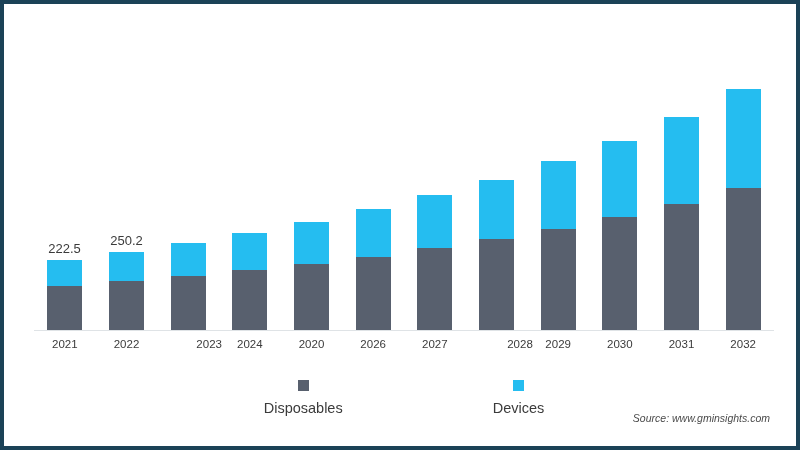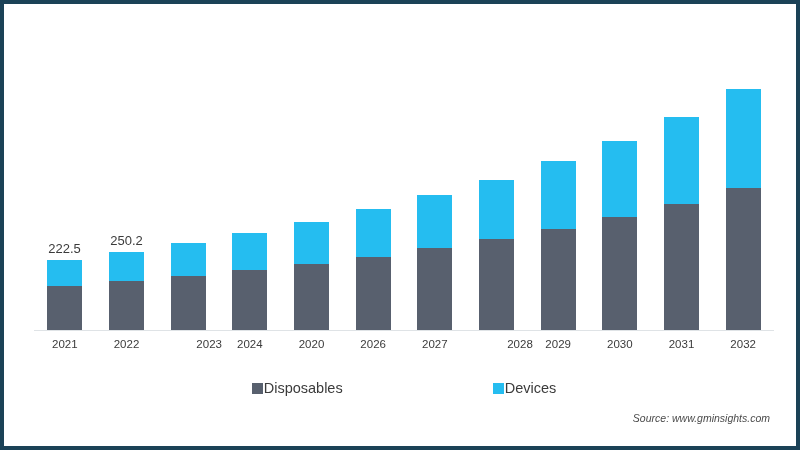--- a/index.html
+++ b/index.html
@@ -110,21 +110,22 @@
     left: 0;
     width: 792px;
     display: flex;
     justify-content: center;
     align-items: center;
     gap: 150px;
   }
   .legend-item {
     display: flex;
     align-items: center;
-    gap: 1px;
+    gap: 9px;
+    flex-direction: column;
   }
   .legend-swatch {
     width: 11px;
     height: 11px;
     display: block;
   }
   .legend-text {
     font-size: 14.5px;
     color: #3b3b3b;
     white-space: nowrap;

